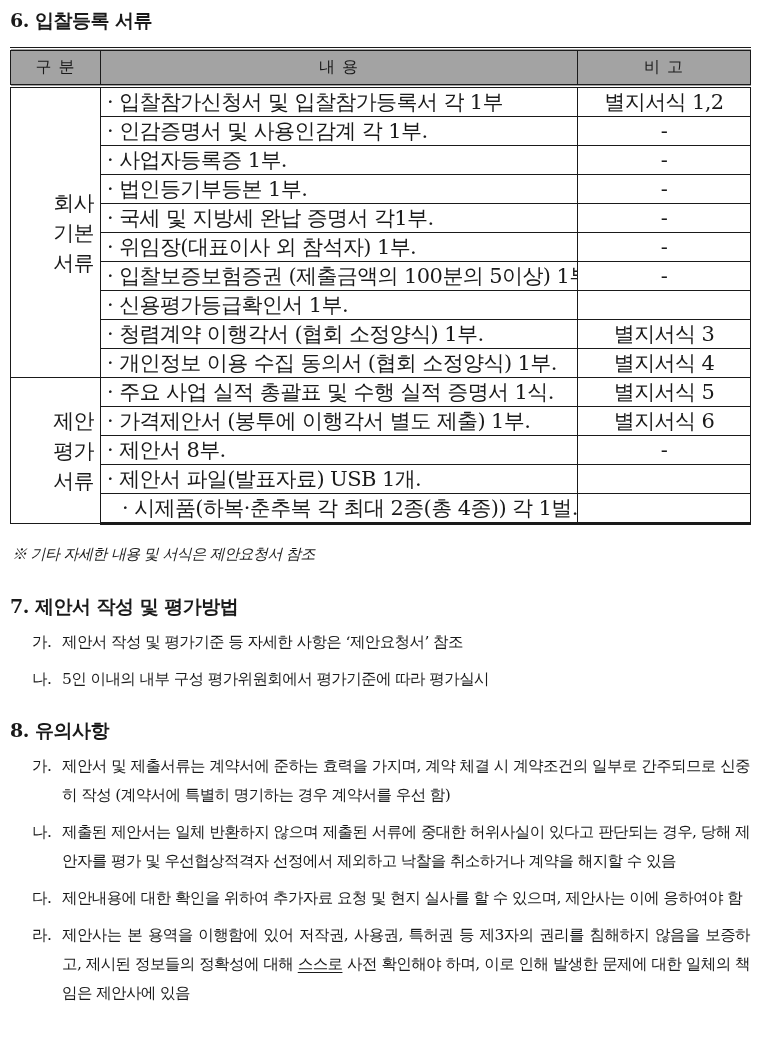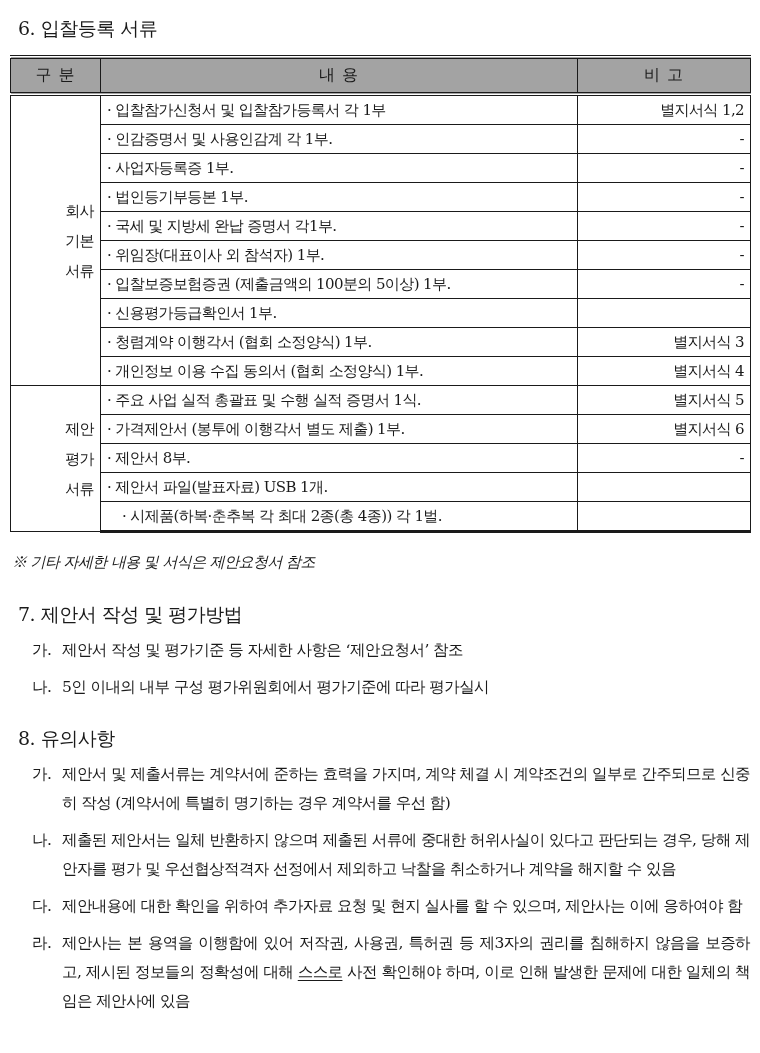--- a/index.html
+++ b/index.html
@@ -7,23 +7,23 @@
     width: 760px; height: 1053px;
     box-sizing: border-box;
     padding: 8px 10px 0 10px;
     background: #ffffff;
     color: #1a1a1a;
     font-family: "DejaVu Serif", "Liberation Serif", serif;
     overflow: hidden;
   }
   .section-heading {
     font-size: 19px;
-    font-weight: normal;
+    font-weight: bold;
     letter-spacing: -0.5px;
-    margin: 8px;
+    margin: 0;
   }
   
   table.docs-table {
     width: 740px;
     margin-top: 13px;
     border-collapse: collapse;
     table-layout: fixed;
     border-left: 1px solid #1a1a1a;
     border-right: 1px solid #1a1a1a;
   }
@@ -32,36 +32,36 @@
     border: 1px solid #1a1a1a;
     border-top: 4px double #1a1a1a;
     border-bottom: 4px double #1a1a1a;
     font-weight: normal;
     font-size: 16px;
     height: 31px;
     letter-spacing: 1px;
   }
   table.docs-table td {
     border: 1px solid #1a1a1a;
-    font-size: 15px;
+    font-size: 21px;
     height: 28px;
     padding: 0 6px;
     letter-spacing: -0.6px;
     white-space: nowrap;
     overflow: hidden;
   }
   table.docs-table tr.last-row td { border-bottom: 3px solid #1a1a1a; padding-left: 21px; }
   td.cat-cell {
     text-align: right;
     font-size: 15.5px;
     padding: 0;
   }
   td.cat-cell .cat-line { line-height: 30px; }
   td.content-cell { text-align: left; }
-  td.remark-cell { text-align: right; }
+  td.remark-cell { text-align: center; }
   
   .table-footnote {
     margin: 20px 0 0 2px;
     font-size: 15px;
     letter-spacing: -0.6px;
     font-style: italic;
   }
   .section-7 { margin-top: 30px; }
   .section-8 { margin-top: 24px; }
   .sec-items { margin: 8px 0 0 22px; }

